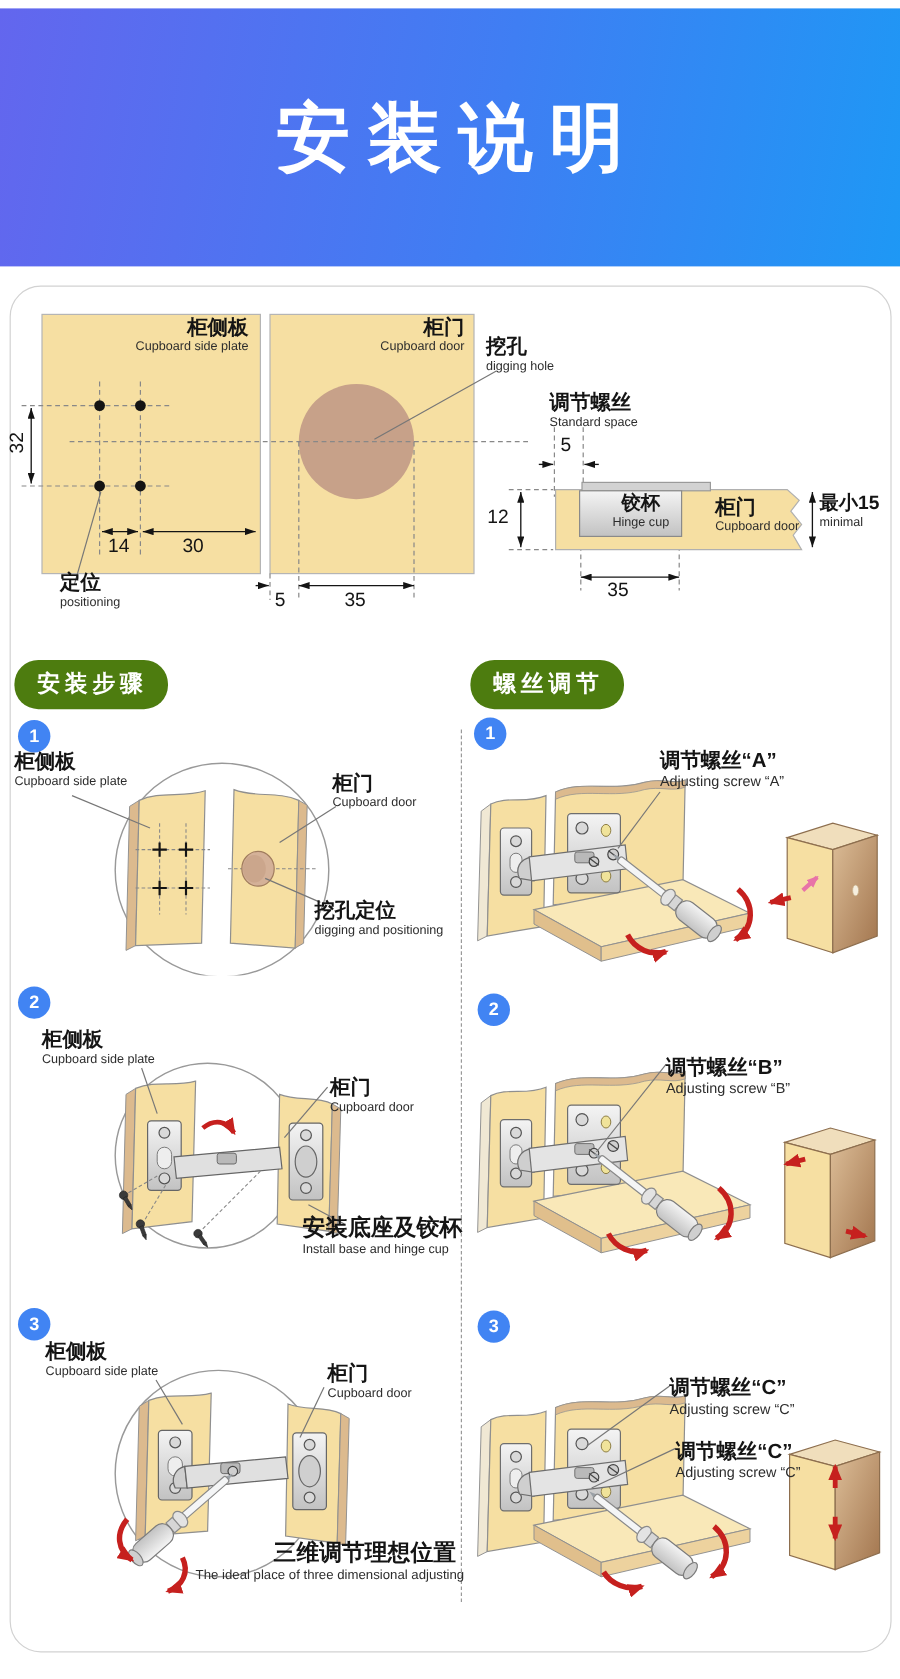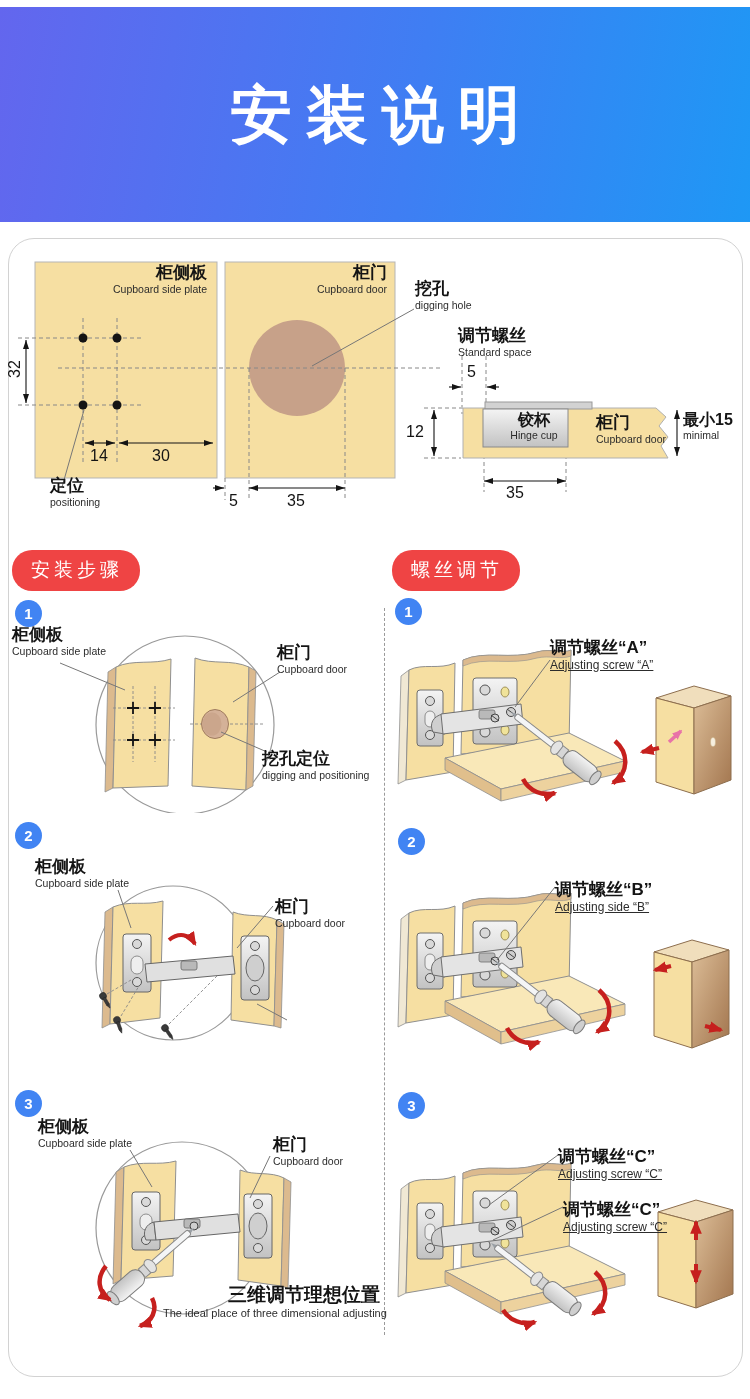--- a/index.html
+++ b/index.html
@@ -3,32 +3,32 @@
 <meta charset="utf-8">
 <style>
   html,body{margin:0;padding:0;background:#fff;}
   #page{position:relative;width:750px;height:1399px;background:#fff;overflow:hidden;
         font-family:"Liberation Sans","DejaVu Sans",sans-serif;}
   .abs{position:absolute;}
   .cn{font-weight:bold;font-size:16px;color:#141414;line-height:1.15;white-space:nowrap;}
   .cn.md{font-size:17px;}
   .cn.lg{font-size:19px;}
   .en{font-size:10.5px;color:#2c2c2c;line-height:1.2;white-space:nowrap;}
-  .en.md{font-size:12px;text-decoration:underline;}
+  .en.md{font-size:12px;}
   .dim{font-size:16px;color:#141414;white-space:nowrap;}
   .rot{transform:rotate(-90deg);transform-origin:center;}
   .header{position:absolute;left:0;top:7px;width:750px;height:215px;
           background:linear-gradient(100deg,#6366ee 0%,#3f7ef3 55%,#1e98f5 100%);
           display:flex;flex-direction:row;align-items:center;justify-content:center;}
   .header-title{font-size:62px;font-weight:bold;color:#ffffff;letter-spacing:14px;text-indent:14px;}
   .header-sub{font-size:25px;color:#f2f7ff;letter-spacing:3px;margin-top:16px;}
   .panel{position:absolute;left:8px;top:238px;width:733px;height:1137px;
          border:1px solid #d2d2d2;border-radius:26px;background:#fff;}
   .divider{position:absolute;left:384px;top:608px;height:727px;width:0;border-left:1px dashed #9a9a9a;}
-  .pill{position:absolute;background:#ef4444;color:#fff;font-size:19px;font-weight:normal;
+  .pill{position:absolute;background:#4d7c0f;color:#fff;font-size:19px;font-weight:bold;
         letter-spacing:4px;padding:7px 17px 8px 19px;border-radius:20px;white-space:nowrap;}
   .badge{position:absolute;width:27px;height:27px;border-radius:50%;background:#4184f3;color:#fff;
          font-size:15px;font-weight:bold;display:flex;align-items:center;justify-content:center;}
   svg{display:block;}
 </style>
 </head>
 <body>
 
 <div id="page">
 
@@ -148,21 +148,21 @@
   </svg>
 
   <div class="abs" style="left:70px;top:263px;width:137px;text-align:right">
     <div class="cn md">柜侧板</div>
     <div class="en">Cupboard side plate</div>
   </div>
   <div class="abs" style="left:250px;top:263px;width:137px;text-align:right">
     <div class="cn md">柜门</div>
     <div class="en">Cupboard door</div>
   </div>
-  <div class="abs" style="left:415px;top:279px">
+  <div class="abs" style="left:405px;top:279px">
     <div class="cn md">挖孔</div>
     <div class="en">digging hole</div>
   </div>
   <div class="abs" style="left:458px;top:326px">
     <div class="cn md">调节螺丝</div>
     <div class="en">Standard space</div>
   </div>
   <span class="abs dim" style="left:467px;top:363px">5</span>
   <span class="abs dim" style="left:406px;top:423px">12</span>
   <div class="abs" style="left:483px;top:411px;width:102px;text-align:center">
@@ -284,20 +284,24 @@
     </g>
   </svg>
   <div class="abs" style="left:35px;top:857px">
     <div class="cn md">柜侧板</div>
     <div class="en">Cupboard side plate</div>
   </div>
   <div class="abs" style="left:275px;top:897px">
     <div class="cn md">柜门</div>
     <div class="en">Cupboard door</div>
   </div>
+  <div class="abs" style="left:252px;top:1013px">
+    <div class="cn lg">安装底座及铰杯</div>
+    <div class="en">Install base and hinge cup</div>
+  </div>
 
   <svg class="abs" style="left:90px;top:1140px" width="300" height="195" viewBox="0 0 300 195">
     <circle cx="92" cy="88" r="86" fill="#fff" stroke="#999" stroke-width="1.2"></circle>
     <polygon points="26,32 34,27 31,140 23,144" fill="#dcba8e" stroke="#8f8f8f" stroke-width="0.8"></polygon>
     <path d="M34,27 C52,20 68,26 86,21 L83,136 L31,140 Z" fill="#f6dfa2" stroke="#8f8f8f" stroke-width="1"></path>
     <path d="M150,30 C165,36 180,31 194,38 L191,146 L148,140 Z" fill="#f6dfa2" stroke="#8f8f8f" stroke-width="1"></path>
     <polygon points="194,38 201,42 198,148 191,146" fill="#dcba8e" stroke="#8f8f8f" stroke-width="0.8"></polygon>
     <rect x="42" y="52" width="28" height="58" rx="3" fill="url(#metal)" stroke="#666" stroke-width="1"></rect>
     <circle cx="56" cy="62" r="4.5" fill="#d9d9d9" stroke="#555" stroke-width="1"></circle>
     <circle cx="56" cy="100" r="4.5" fill="#d9d9d9" stroke="#555" stroke-width="1"></circle>
@@ -337,40 +341,40 @@
     <g stroke="#c6201e" stroke-width="4.5" fill="none">
       <path d="M130,149 C136,161 150,167 162,163" marker-end="url(#rah)"></path>
       <path d="M222,111 C236,123 236,143 220,153" marker-end="url(#rah)"></path>
     </g>
     <path d="M157,30 L122,77" stroke="#777" stroke-width="1" fill="none"></path>
     <use href="#cab-box" transform="translate(260,52)"></use>
     <path d="M266,118 L249,122" stroke="#c6201e" stroke-width="4" fill="none" marker-end="url(#rah)"></path>
     <path d="M276,112 L288,101" stroke="#e873a8" stroke-width="3.5" fill="none" marker-end="url(#pah)"></path>
     <ellipse cx="320" cy="112" rx="2.5" ry="4.5" fill="#f6efdf" stroke="#c9b18a" stroke-width="0.6"></ellipse>
   </svg>
-  <div class="abs" style="left:550px;top:638px">
+  <div class="abs" style="left:550px;top:624px">
     <div class="cn md">调节螺丝“A”</div>
     <div class="en md">Adjusting screw “A”</div>
   </div>
 
   <svg class="abs" style="left:393px;top:858px" width="352" height="200" viewBox="0 0 352 200">
     <use href="#hinge-corner" transform="translate(0,15)"></use>
     <use href="#driver" transform="translate(102,103) rotate(38)"></use>
     <g stroke="#c6201e" stroke-width="4.5" fill="none">
       <path d="M114,170 C120,182 134,188 146,184" marker-end="url(#rah)"></path>
       <path d="M206,132 C220,144 220,164 204,174" marker-end="url(#rah)"></path>
     </g>
     <path d="M162,29 L104,102" stroke="#777" stroke-width="1" fill="none"></path>
     <use href="#cab-box" transform="translate(258,78)"></use>
     <path d="M278,108 L262,112" stroke="#c6201e" stroke-width="4" fill="none" marker-end="url(#rah)"></path>
     <path d="M312,168 L328,172" stroke="#c6201e" stroke-width="4" fill="none" marker-end="url(#rah)"></path>
   </svg>
   <div class="abs" style="left:555px;top:880px">
     <div class="cn md">调节螺丝“B”</div>
-    <div class="en md">Adjusting side “B”</div>
+    <div class="en md">Adjusting screw “B”</div>
   </div>
 
   <svg class="abs" style="left:393px;top:1128px" width="352" height="205" viewBox="0 0 352 205">
     <use href="#hinge-corner" transform="translate(0,15)"></use>
     <use href="#driver" transform="translate(98,115) rotate(38)"></use>
     <g stroke="#c6201e" stroke-width="4.5" fill="none">
       <path d="M110,182 C116,192 130,198 142,194" marker-end="url(#rah)"></path>
       <path d="M202,144 C216,156 216,176 200,186" marker-end="url(#rah)"></path>
     </g>
     <g stroke="#777" stroke-width="1" fill="none">

